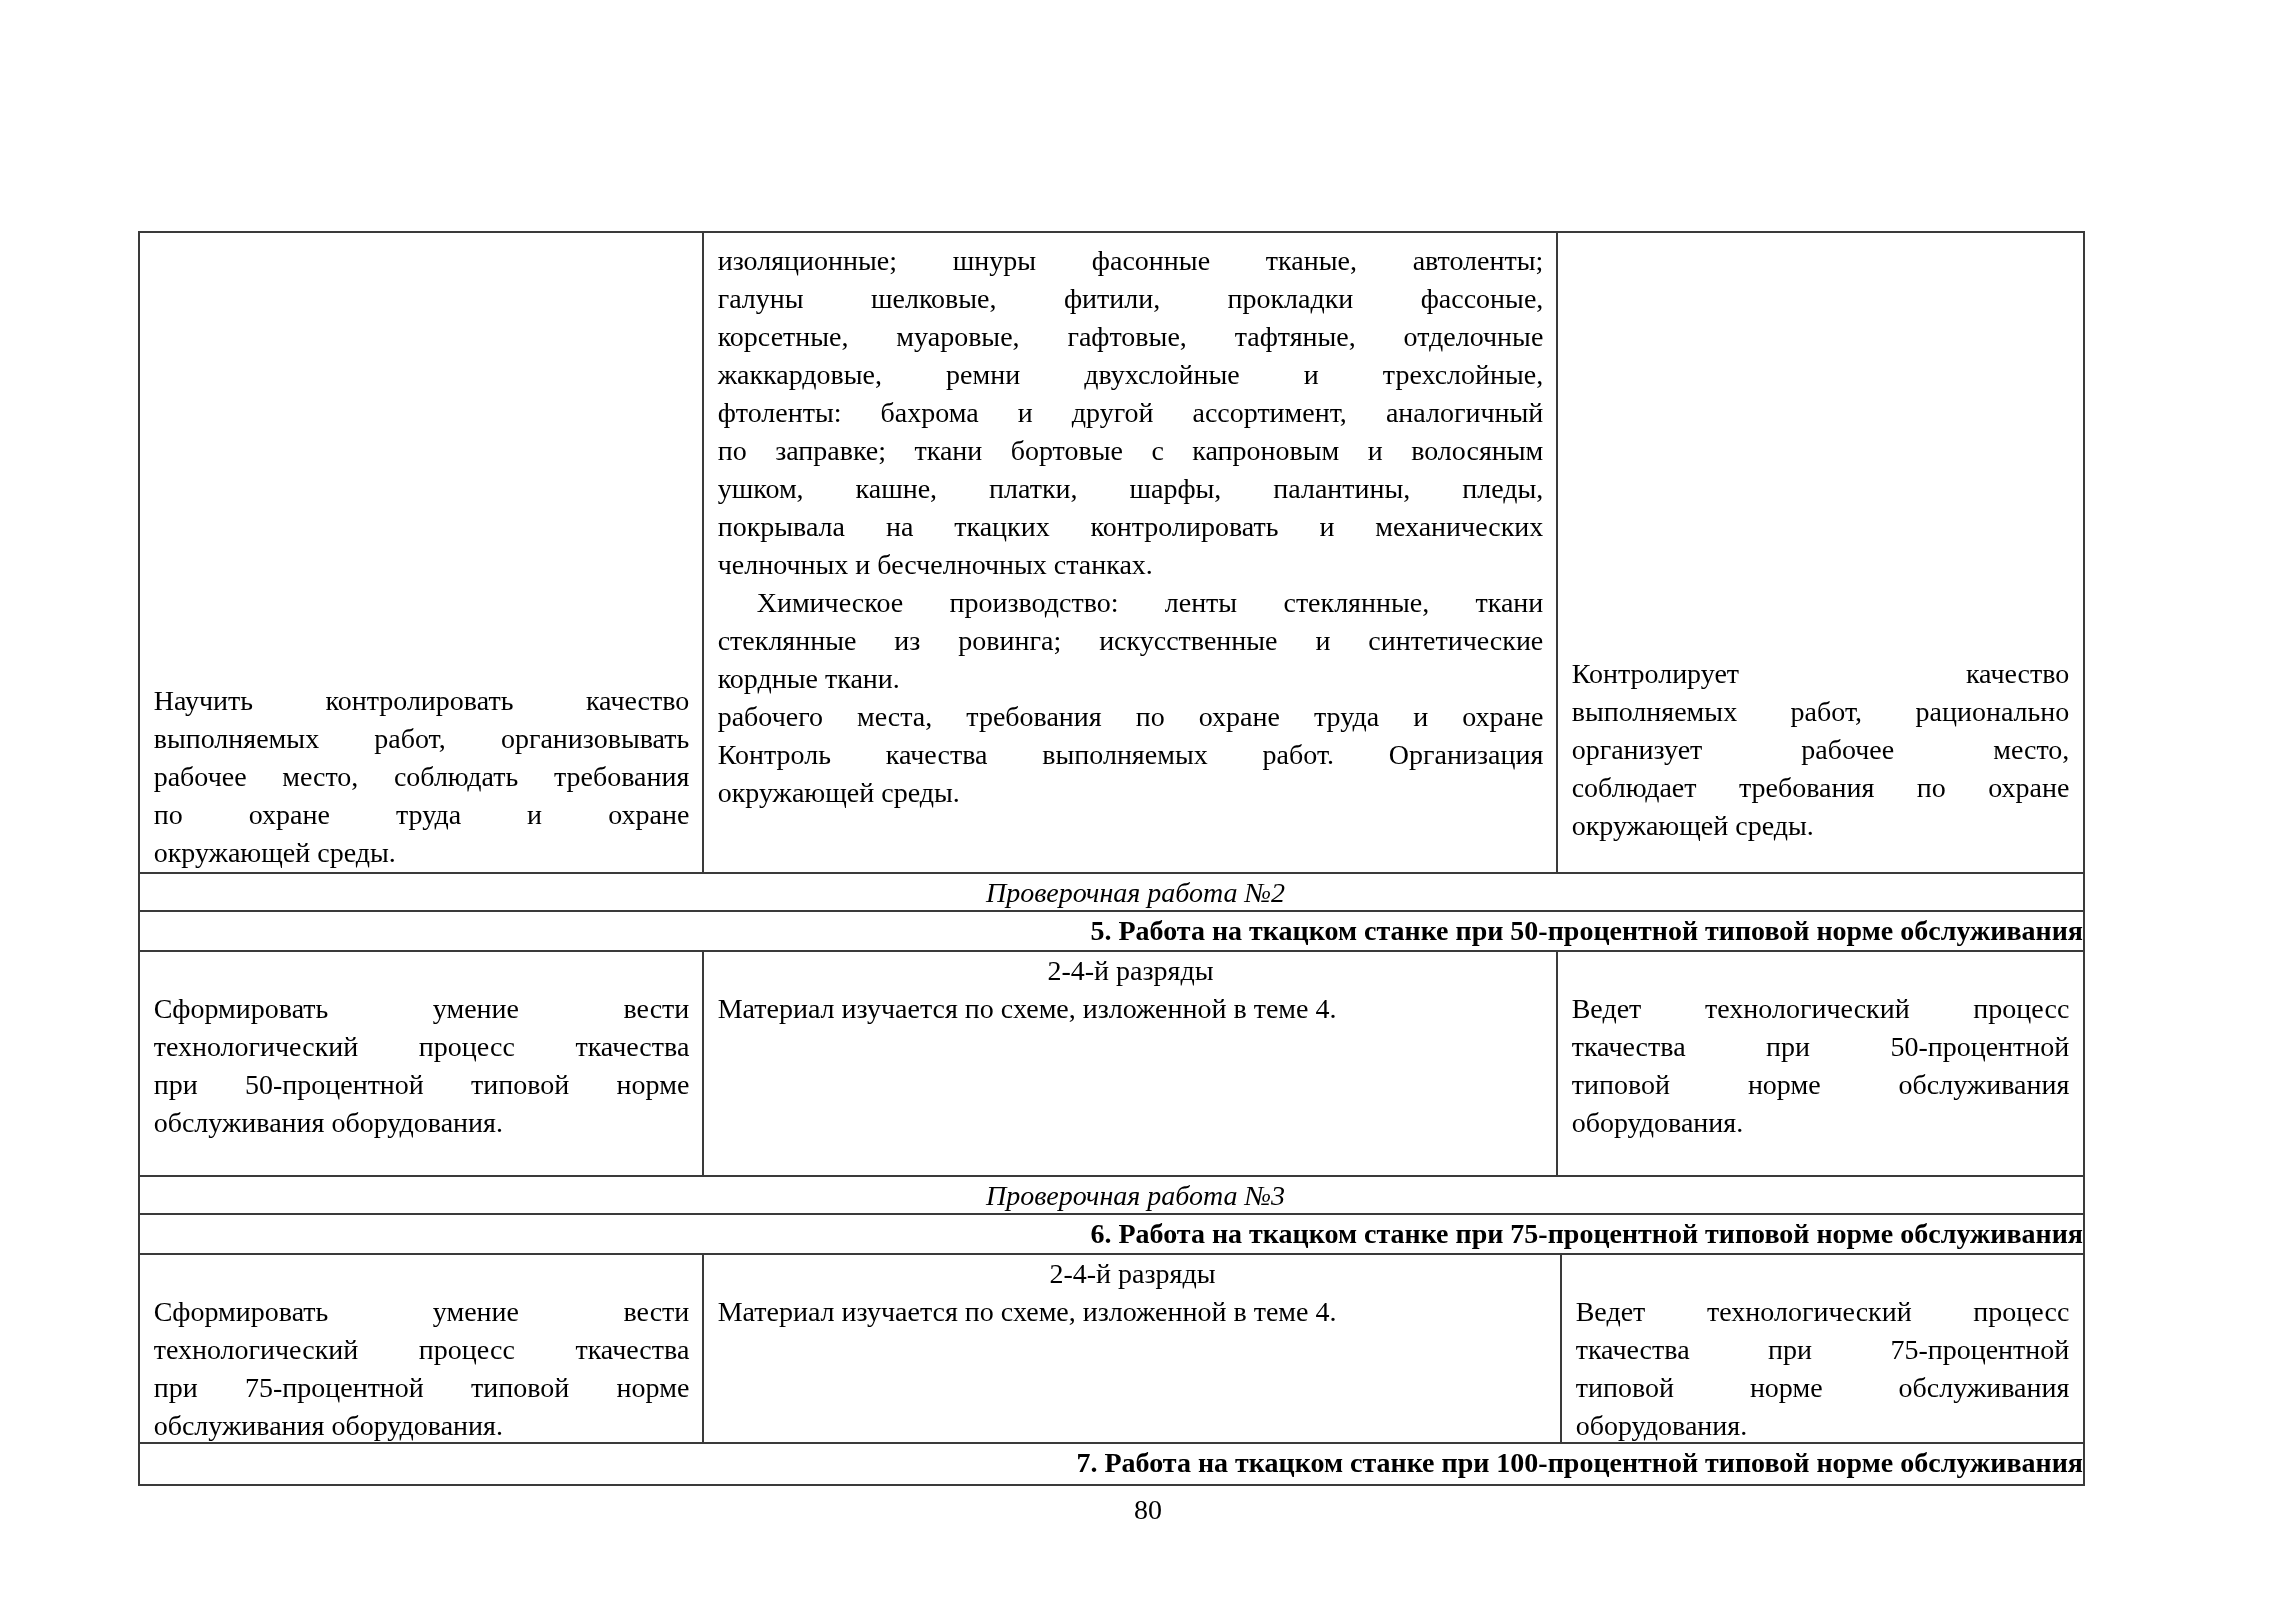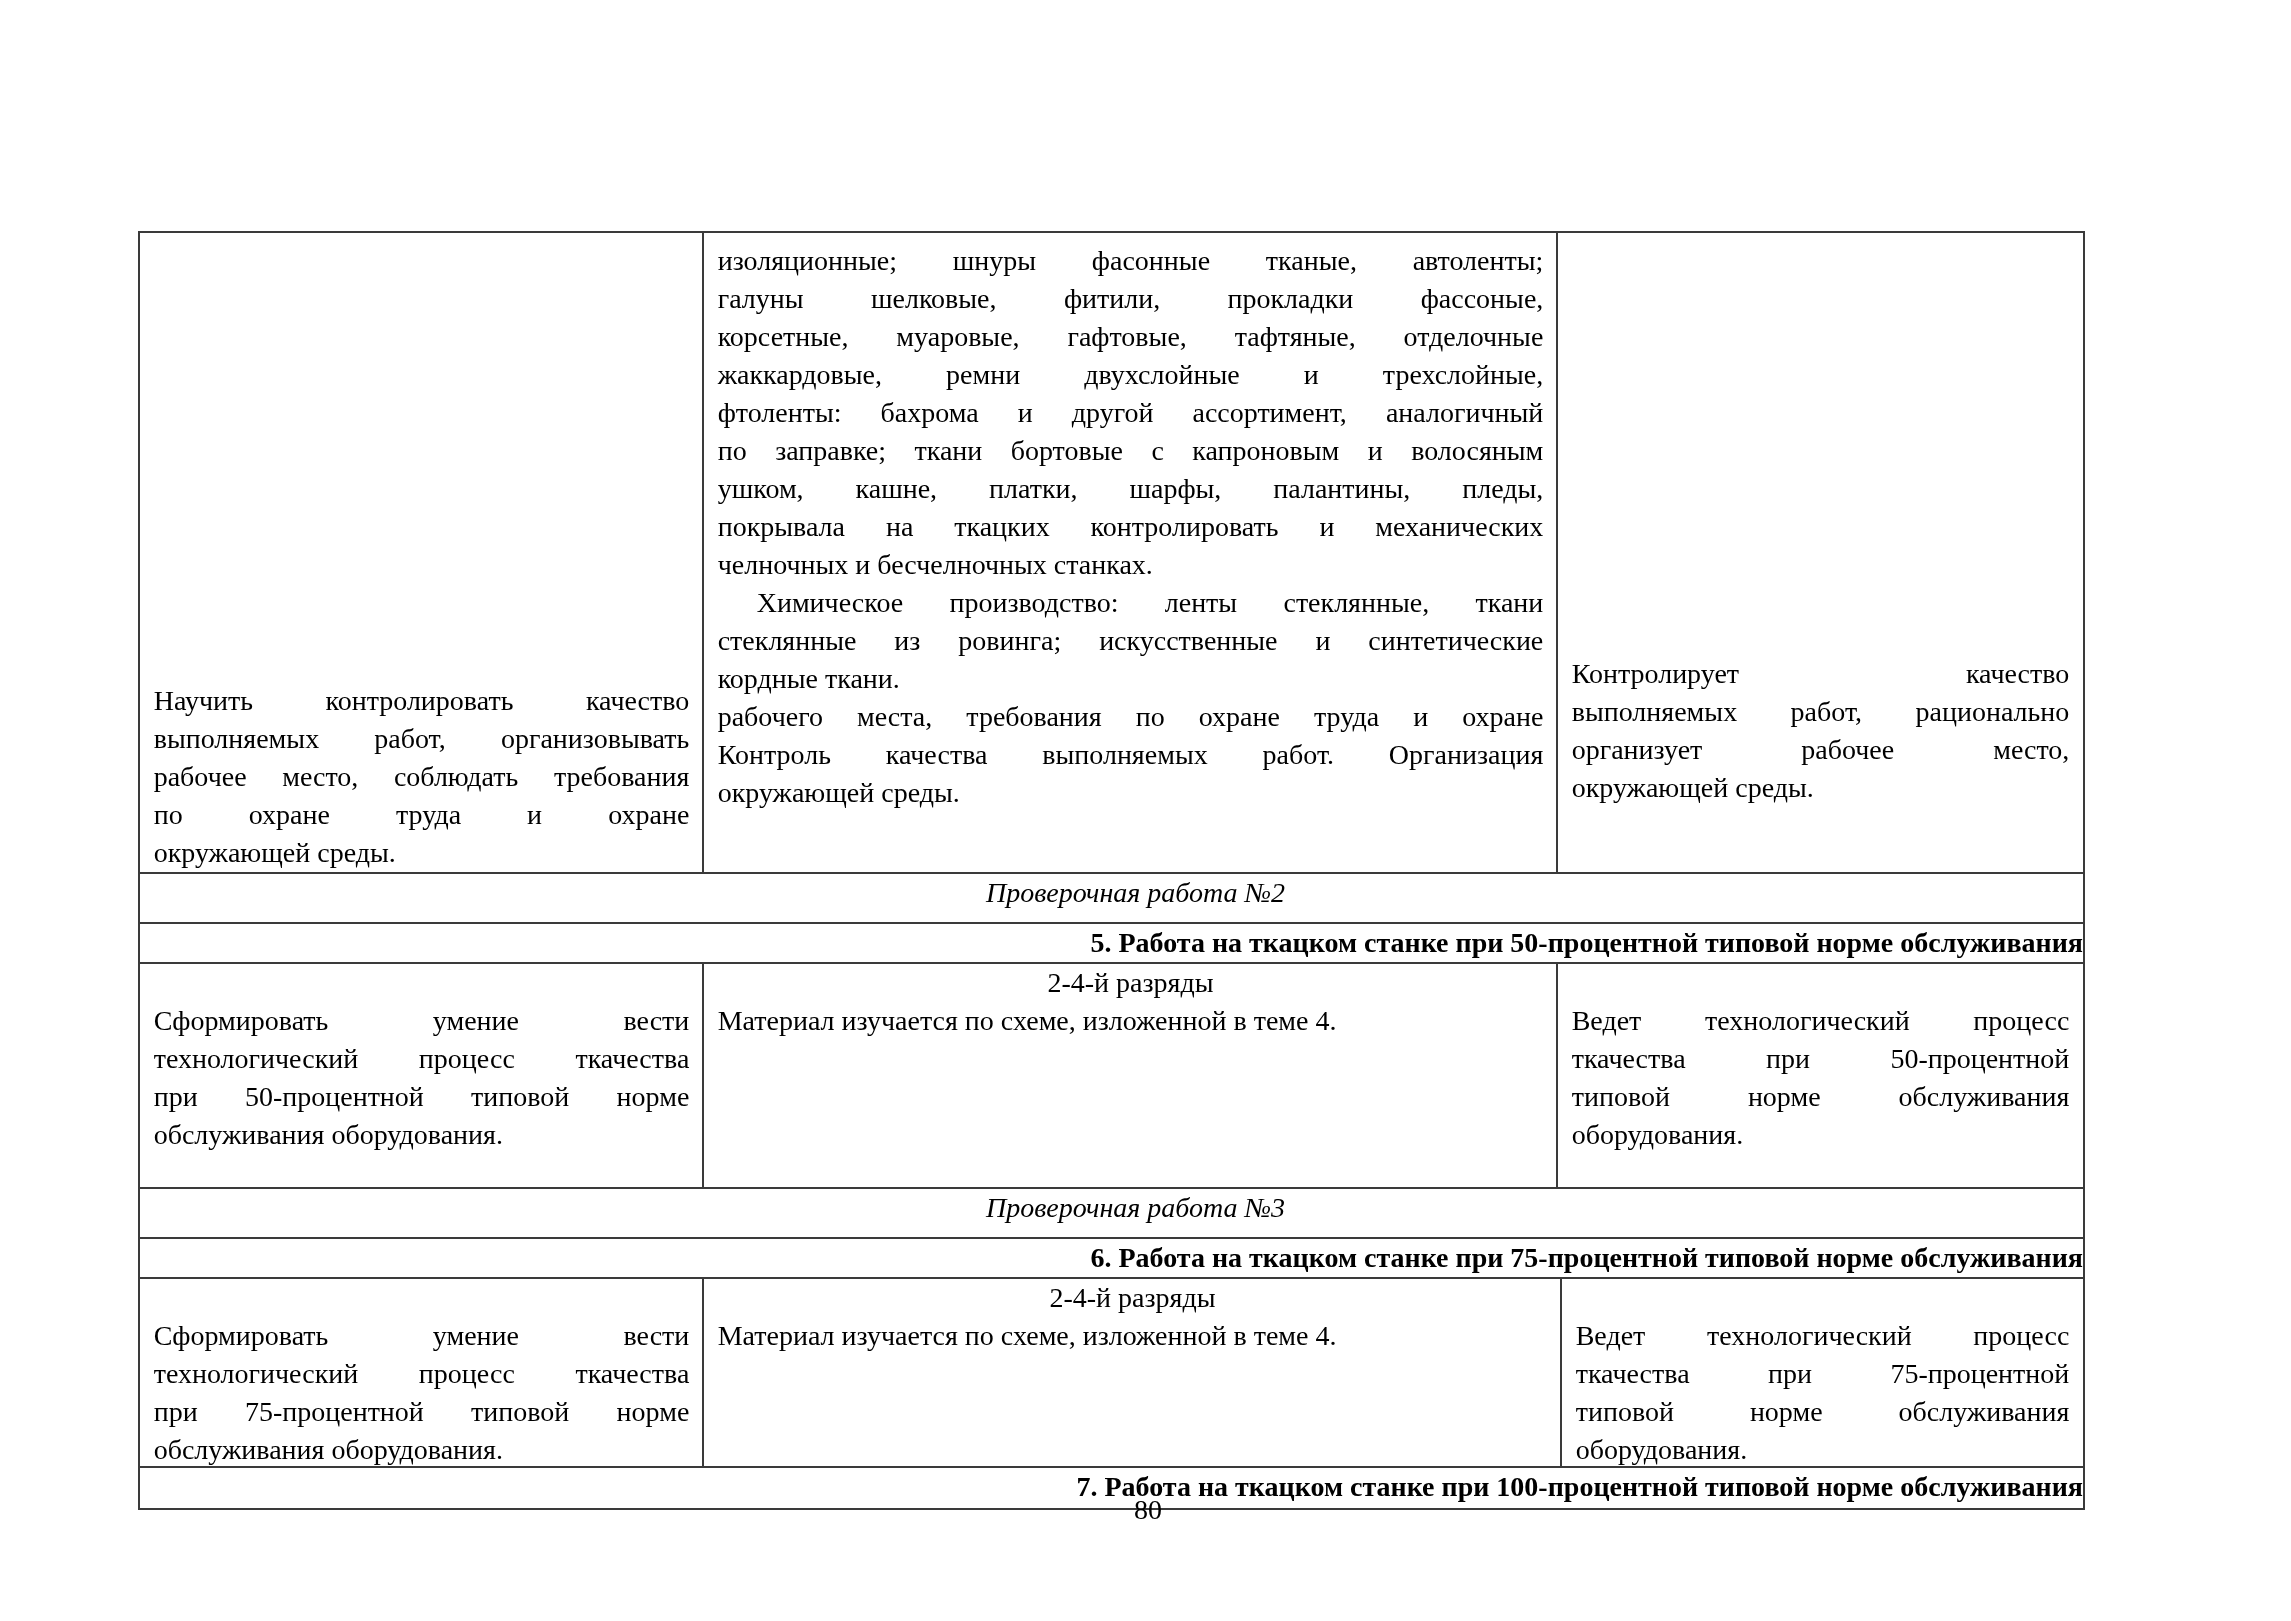--- a/index.html
+++ b/index.html
@@ -61,21 +61,21 @@
     .italic { font-style: italic; }
     .bold { font-weight: bold; text-align: right; }
     .indent { text-indent: 39px; }
 
     
     .row-top { height: 641px; }
     .row-top .c1 { display: flex; flex-direction: column; justify-content: flex-end; padding-top: 272px; }
     .row-top .c2 { padding-top: 8.8px; }
     .row-top .c3 { padding-top: 422px; }
 
-    .row-check { height: 50px; padding-left: 48px; }
+    .row-check { height: 38px; padding-left: 48px; }
     .row-heading { height: 40px; }
     .row-50 { height: 225px; }
     .row-50 .cell { padding-top: 0; }
     .row-75 { height: 189px; }
 
     .grade-line {
       text-align: center;
       text-align-last: center;
       display: block;
     }
@@ -120,20 +120,21 @@
       <span class="justify-line">стеклянные из ровинга; искусственные и синтетические</span>
       <span class="justify-line last">кордные ткани.</span>
       <span class="justify-line">рабочего места, требования по охране труда и охране</span>
       <span class="justify-line">Контроль качества выполняемых работ. Организация</span>
       <span class="justify-line last">окружающей среды.</span>
     </div>
     <div class="cell c3">
       <span class="justify-line">Контролирует качество</span>
       <span class="justify-line">выполняемых работ, рационально</span>
       <span class="justify-line">организует рабочее место,</span>
+      <span class="justify-line">соблюдает требования по охране</span>
       <span class="justify-line last">окружающей среды.</span>
     </div>
   </div>
 
   <div class="row row-check">
     <div class="full-row italic">Проверочная работа №2</div>
   </div>
 
   <div class="row row-heading">
     <div class="full-row bold">5. Работа на ткацком станке при 50-процентной типовой норме обслуживания</div>

